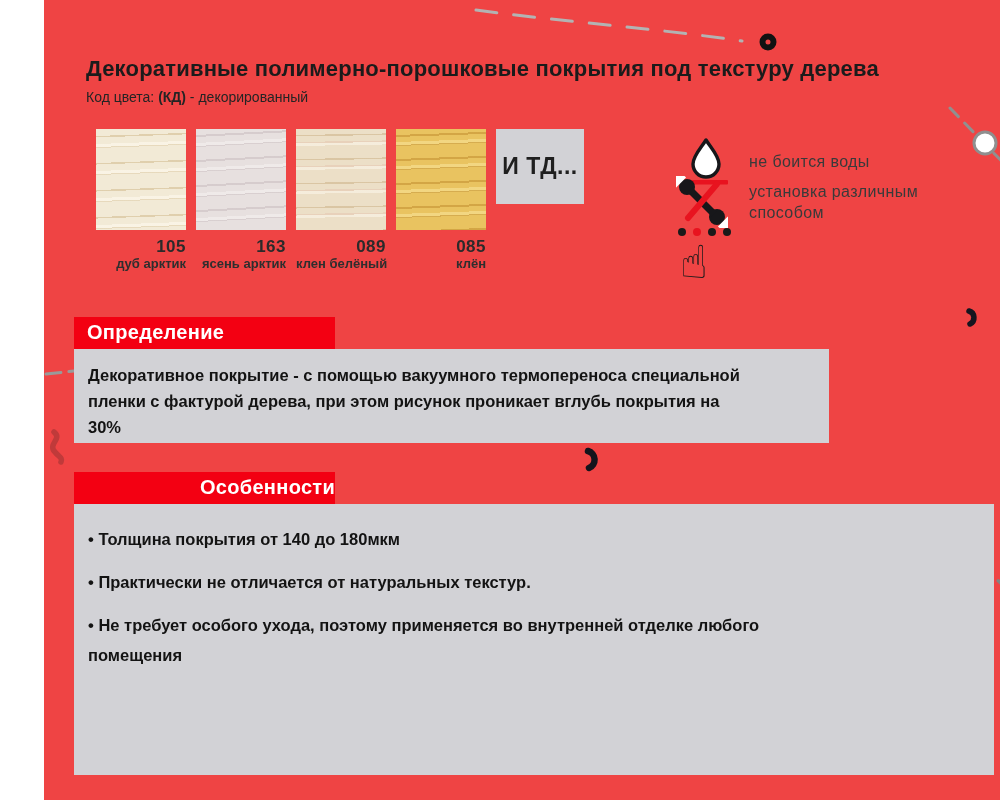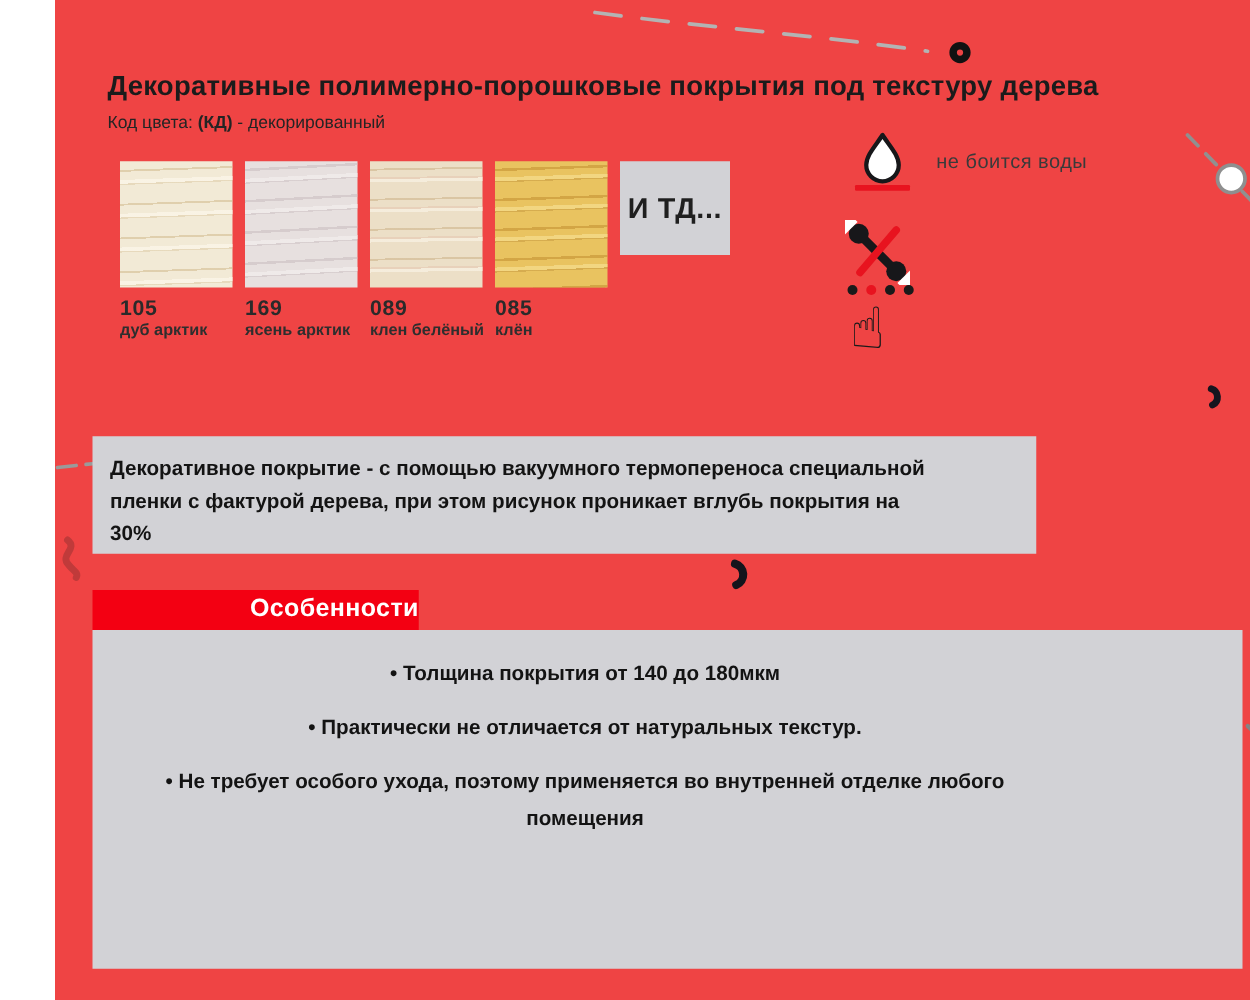--- a/index.html
+++ b/index.html
@@ -9,21 +9,21 @@
   
   .title{position:absolute;left:42px;top:56px;font-size:22px;font-weight:700;
          letter-spacing:.2px;color:#1b1b1b;white-space:nowrap;}
   .subtitle{position:absolute;left:42px;top:89px;font-size:14px;color:#242424;}
   .subtitle b{font-weight:700;}
 
   
   .swatch-row{position:absolute;left:52px;top:129px;display:flex;gap:10px;align-items:flex-start;}
   .swatch-cell{width:90px;}
   .swatch-img{width:90px;height:101px;}
-  .swatch-label{margin-top:7px;text-align:left;line-height:1.15;}
+  .swatch-label{margin-top:7px;text-align:right;line-height:1.15;}
   .swatch-code{font-size:17px;font-weight:600;letter-spacing:.5px;color:#2a2a2a;}
   .swatch-name{font-size:13px;font-weight:700;color:#2e2e2e;white-space:nowrap;}
   .more-box{width:88px;height:75px;background:var(--panel-gray,#d2d2d6);
             display:flex;align-items:center;justify-content:center;
             font-size:23px;font-weight:600;letter-spacing:.5px;color:#1f1f1f;}
 
   .wood-105{background-color:#f2ead6;background-image:
     repeating-linear-gradient(178deg, rgba(0,0,0,0) 0 7px, rgba(205,180,132,.5) 7px 8.5px,
       rgba(0,0,0,0) 8.5px 15px, rgba(250,244,230,.9) 15px 18px,
       rgba(214,192,150,.4) 18px 19px, rgba(0,0,0,0) 19px 27px);}
@@ -37,40 +37,40 @@
       rgba(246,238,222,.9) 14.5px 17px, rgba(0,0,0,0) 17px 24px);}
   .wood-085{background-color:#e9c360;background-image:
     repeating-linear-gradient(178deg, rgba(0,0,0,0) 0 6px, rgba(193,141,47,.55) 6px 8px,
       rgba(0,0,0,0) 8px 13px, rgba(243,216,133,.9) 13px 16px,
       rgba(170,120,40,.3) 16px 17px, rgba(0,0,0,0) 17px 24px);}
 
   
   .benefit{position:absolute;display:flex;align-items:center;}
   .benefit-text{font-size:16px;font-weight:500;letter-spacing:.4px;
                 color:#3a3a3a;line-height:21px;}
-  .b1{left:638px;top:104px;} .b1 .benefit-text{margin-left:19px;}
+  .b1{left:638px;top:136px;} .b1 .benefit-text{margin-left:19px;}
   .b2{left:632px;top:176px;} .b2 .benefit-text{margin-left:21px;width:220px;}
   .b3{left:634px;top:228px;} .b3 .benefit-text{margin-left:13px;width:180px;}
   .hand-icon{display:flex;flex-direction:column;align-items:flex-start;width:60px;}
   .dots{display:flex;gap:7px;margin:0 0 1px 0;}
   .dots i{width:8px;height:8px;border-radius:50%;background:#1a1a1a;display:block;}
   .dots i.red{background:#e8131f;}
   .hand-glyph{font-family:"DejaVu Sans",sans-serif;font-size:46px;line-height:50px;
               color:#1a1a1a;margin-left:2px;}
 
   
   .banner{position:absolute;left:30px;width:261px;height:32px;
           background:var(--accent-red,#f30012);color:#fff;font-size:20px;font-weight:700;
           letter-spacing:.3px;line-height:31px;padding-left:13px;box-sizing:border-box;}
   .banner-def{top:317px;} .banner-feat{top:472px;text-align:right;}
   .panel{position:absolute;left:30px;background:var(--panel-gray,#d2d2d6);box-sizing:border-box;}
   .panel-def{top:349px;width:755px;height:94px;padding:13px 14px;}
   .panel-def p{margin:0;max-width:660px;font-size:16.5px;font-weight:700;
                line-height:26px;color:#131313;}
-  .panel-feat{top:504px;width:920px;height:271px;padding:20px 14px 0 14px;text-align:center;}
+  .panel-feat{top:504px;width:920px;height:271px;padding:20px 14px 0 14px;}
   .panel-feat ul{list-style:none;margin:0;padding:0;}
   .panel-feat li{max-width:760px;font-size:16.5px;font-weight:700;line-height:30px;
                  color:#131313;margin-bottom:13px;}
   .panel-feat li::before{content:"• ";}
 
   .deco{position:absolute;left:0;top:0;pointer-events:none;}
 </style>
 </head>
 <body>
 
@@ -95,21 +95,21 @@
     <div class="swatch-cell">
       <div class="swatch-img wood-105"></div>
       <div class="swatch-label">
         <div class="swatch-code">105</div>
         <div class="swatch-name">дуб арктик</div>
       </div>
     </div>
     <div class="swatch-cell">
       <div class="swatch-img wood-106"></div>
       <div class="swatch-label">
-        <div class="swatch-code">169</div>
+        <div class="swatch-code">163</div>
         <div class="swatch-name">ясень арктик</div>
       </div>
     </div>
     <div class="swatch-cell">
       <div class="swatch-img wood-089"></div>
       <div class="swatch-label">
         <div class="swatch-code">089</div>
         <div class="swatch-name">клен белёный</div>
       </div>
     </div>
@@ -133,34 +133,36 @@
 
   <div class="benefit b2">
     <svg width="52" height="52" viewBox="0 0 52 52">
       <circle cx="11" cy="11" r="8" fill="#17171a"></circle>
       <rect x="-2" y="-3" width="9" height="14" fill="#ffffff" transform="rotate(45 3 3)"></rect>
       <circle cx="41" cy="41" r="8" fill="#17171a"></circle>
       <rect x="45" y="41" width="9" height="14" fill="#ffffff" transform="rotate(45 49 49)"></rect>
       <line x1="14" y1="14" x2="38" y2="38" stroke="#17171a" stroke-width="7"></line>
       <line x1="41" y1="8" x2="12" y2="42" stroke="#e8131f" stroke-width="6" stroke-linecap="round"></line>
     </svg>
+    <div class="benefit-text">установка различным способом</div>
   </div>
 
   <div class="benefit b3">
     <div class="hand-icon">
       <div class="dots">
         <i></i>
           <i class="red"></i>
           <i></i>
           <i></i>
       </div>
       <span class="hand-glyph">☝</span>
     </div>
   </div>
 
+  <div class="banner banner-def">Определение</div>
   <div class="panel panel-def">
     <p>Декоративное покрытие - с помощью вакуумного термопереноса специальной пленки с фактурой дерева, при этом рисунок проникает вглубь покрытия на 30%</p>
   </div>
 
   <div class="banner banner-feat">Особенности</div>
   <div class="panel panel-feat">
     <ul>
       <li>Толщина покрытия от 140 до 180мкм</li>
       <li>Практически не отличается от натуральных текстур.</li>
       <li>Не требует особого ухода, поэтому применяется во внутренней отделке любого помещения</li>

